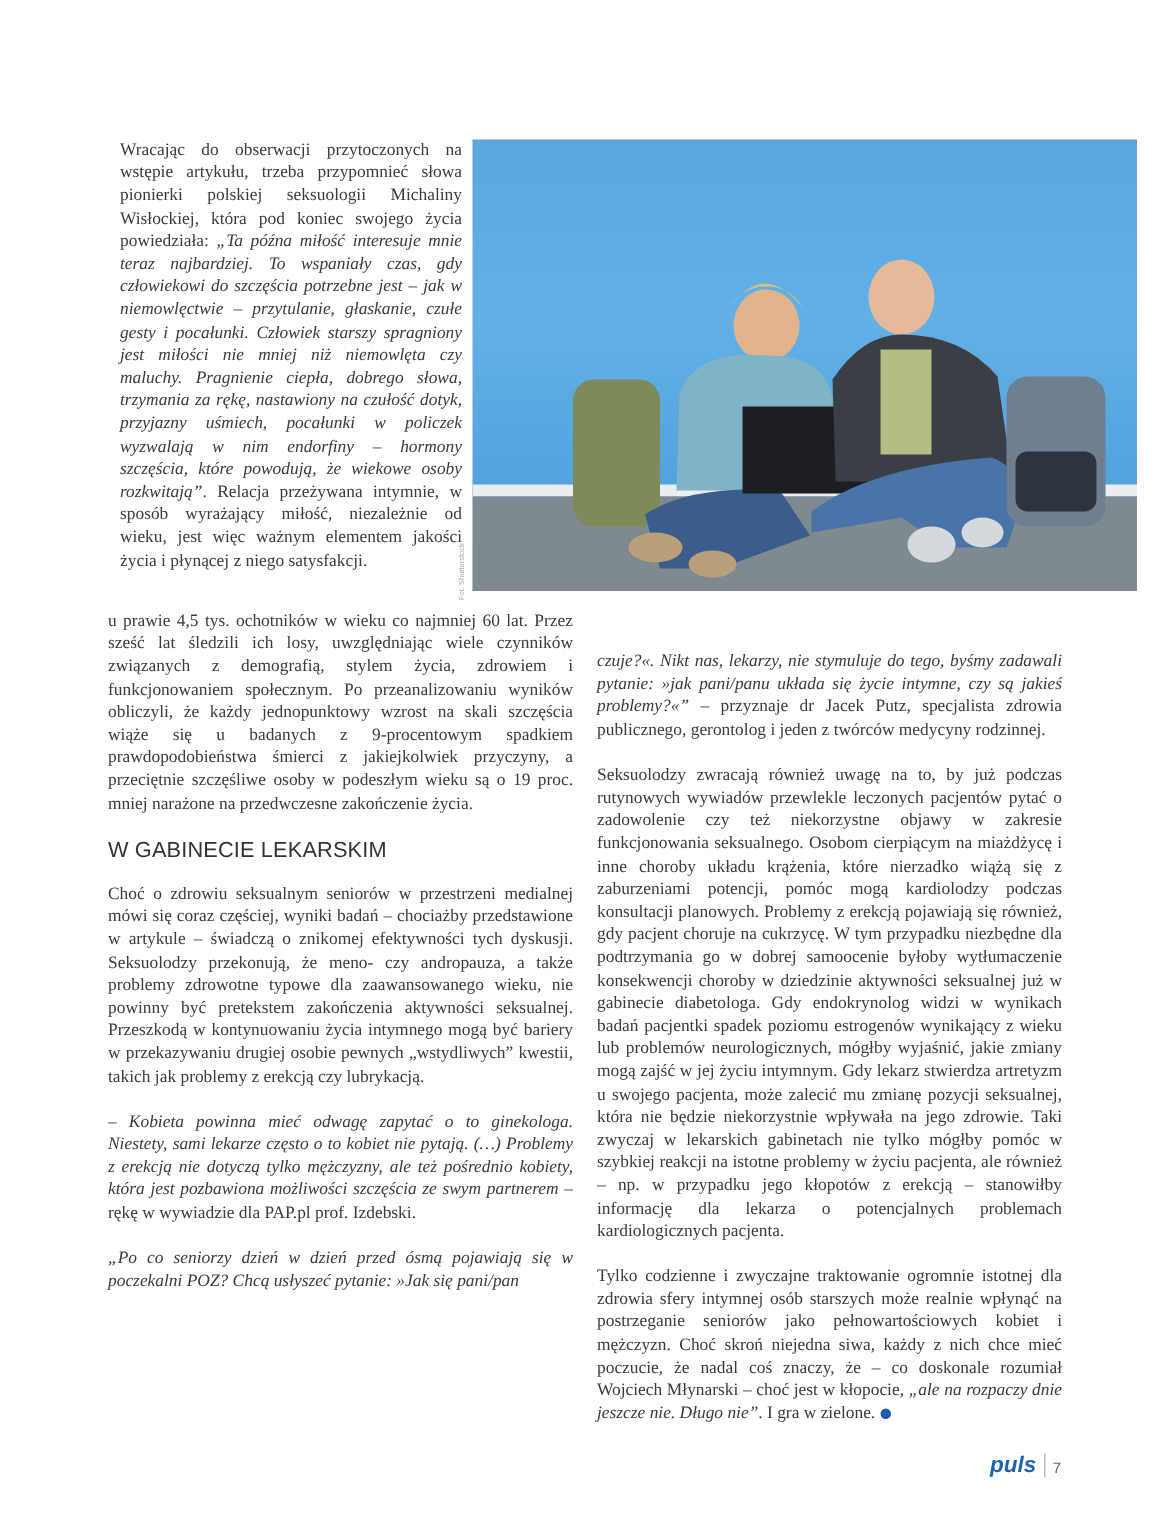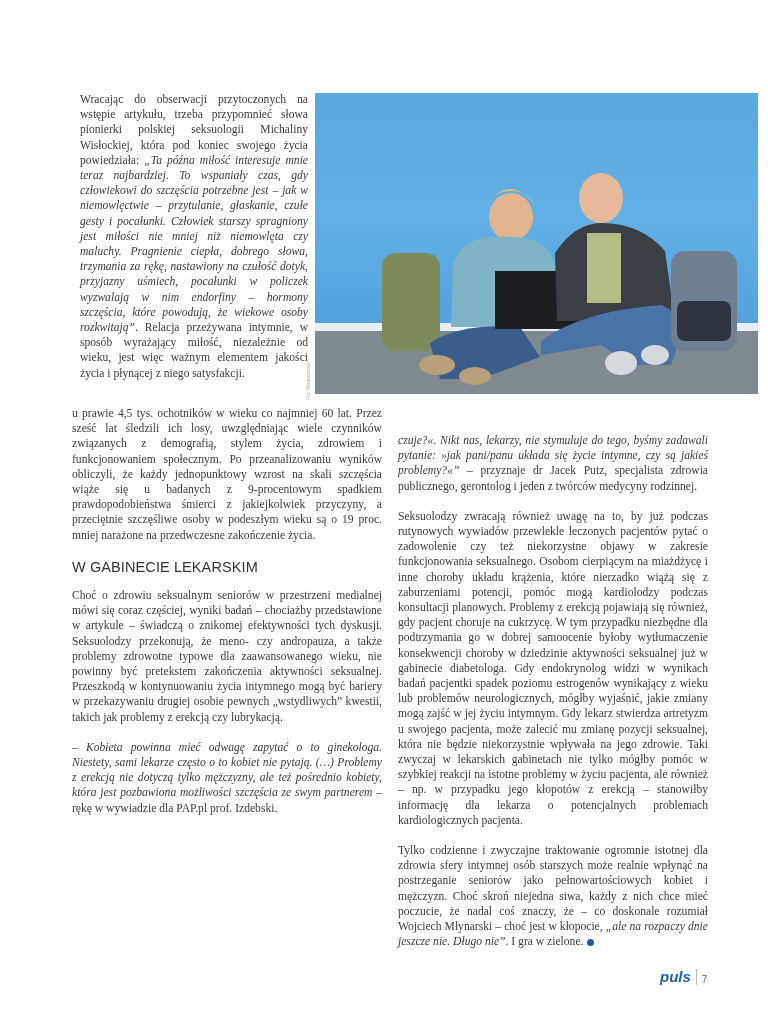--- a/index.html
+++ b/index.html
@@ -42,20 +42,21 @@
 
 <div id="col-left-wide" class="col">
   <p>u prawie 4,5 tys. ochotników w wieku co najmniej 60 lat. Przez sześć lat śledzili ich losy, uwzględniając wiele czynników związanych z demografią, stylem życia, zdrowiem i funkcjonowaniem społecznym. Po przeanalizowaniu wyników obliczyli, że każdy jednopunktowy wzrost na skali szczęścia wiąże się u badanych z 9-procentowym spadkiem prawdopodobieństwa śmierci z jakiejkolwiek przyczyny, a przeciętnie szczęśliwe osoby w podeszłym wieku są o 19 proc. mniej narażone na przedwczesne zakończenie życia.</p>
 </div>
 
 <div class="heading">W GABINECIE LEKARSKIM</div>
 
 <div id="col-left-bottom" class="col">
   <p>Choć o zdrowiu seksualnym seniorów w przestrzeni medialnej mówi się coraz częściej, wyniki badań – chociażby przedstawione w artykule – świadczą o znikomej efektywności tych dyskusji. Seksuolodzy przekonują, że meno- czy andropauza, a także problemy zdrowotne typowe dla zaawansowanego wieku, nie powinny być pretekstem zakończenia aktywności seksualnej. Przeszkodą w kontynuowaniu życia intymnego mogą być bariery w przekazywaniu drugiej osobie pewnych „wstydliwych” kwestii, takich jak problemy z erekcją czy lubrykacją.</p>
   <p><span class="it">– Kobieta powinna mieć odwagę zapytać o to ginekologa. Niestety, sami lekarze często o to kobiet nie pytają. (…) Problemy z erekcją nie dotyczą tylko mężczyzny, ale też pośrednio kobiety, która jest pozbawiona możliwości szczęścia ze swym partnerem</span><span> – rękę w wywiadzie dla PAP.pl prof. Izdebski.</span></p>
+  <p class="it">„Po co seniorzy dzień w dzień przed ósmą pojawiają się w poczekalni POZ? Chcą usłyszeć pytanie: »Jak się pani/pan</p>
 </div>
 
 <div id="col-right" class="col">
   <p><span class="it">czuje?«. Nikt nas, lekarzy, nie stymuluje do tego, byśmy zadawali pytanie: »jak pani/panu układa się życie intymne, czy są jakieś problemy?«”</span><span> – przyznaje dr Jacek Putz, specjalista zdrowia publicznego, gerontolog i jeden z twórców medycyny rodzinnej.</span></p>
   <p>Seksuolodzy zwracają również uwagę na to, by już podczas rutynowych wywiadów przewlekle leczonych pacjentów pytać o zadowolenie czy też niekorzystne objawy w zakresie funkcjonowania seksualnego. Osobom cierpiącym na miażdżycę i inne choroby układu krążenia, które nierzadko wiążą się z zaburzeniami potencji, pomóc mogą kardiolodzy podczas konsultacji planowych. Problemy z erekcją pojawiają się również, gdy pacjent choruje na cukrzycę. W tym przypadku niezbędne dla podtrzymania go w dobrej samoocenie byłoby wytłumaczenie konsekwencji choroby w dziedzinie aktywności seksualnej już w gabinecie diabetologa. Gdy endokrynolog widzi w wynikach badań pacjentki spadek poziomu estrogenów wynikający z wieku lub problemów neurologicznych, mógłby wyjaśnić, jakie zmiany mogą zajść w jej życiu intymnym. Gdy lekarz stwierdza artretyzm u swojego pacjenta, może zalecić mu zmianę pozycji seksualnej, która nie będzie niekorzystnie wpływała na jego zdrowie. Taki zwyczaj w lekarskich gabinetach nie tylko mógłby pomóc w szybkiej reakcji na istotne problemy w życiu pacjenta, ale również – np. w przypadku jego kłopotów z erekcją – stanowiłby informację dla lekarza o potencjalnych problemach kardiologicznych pacjenta.</p>
   <p><span>Tylko codzienne i zwyczajne traktowanie ogromnie istotnej dla zdrowia sfery intymnej osób starszych może realnie wpłynąć na postrzeganie seniorów jako pełnowartościowych kobiet i mężczyzn. Choć skroń niejedna siwa, każdy z nich chce mieć poczucie, że nadal coś znaczy, że – co doskonale rozumiał Wojciech Młynarski – choć jest w kłopocie, </span><span class="it">„ale na rozpaczy dnie jeszcze nie. Długo nie”</span><span>. I gra w zielone.</span><span class="bullet"></span></p>
 </div>
 
 <div class="photo" title="Starsza para siedząca na podłodze przy niebieskiej ścianie z laptopem i plecakami">
   <svg width="443" height="301" viewBox="0 0 443 301">

